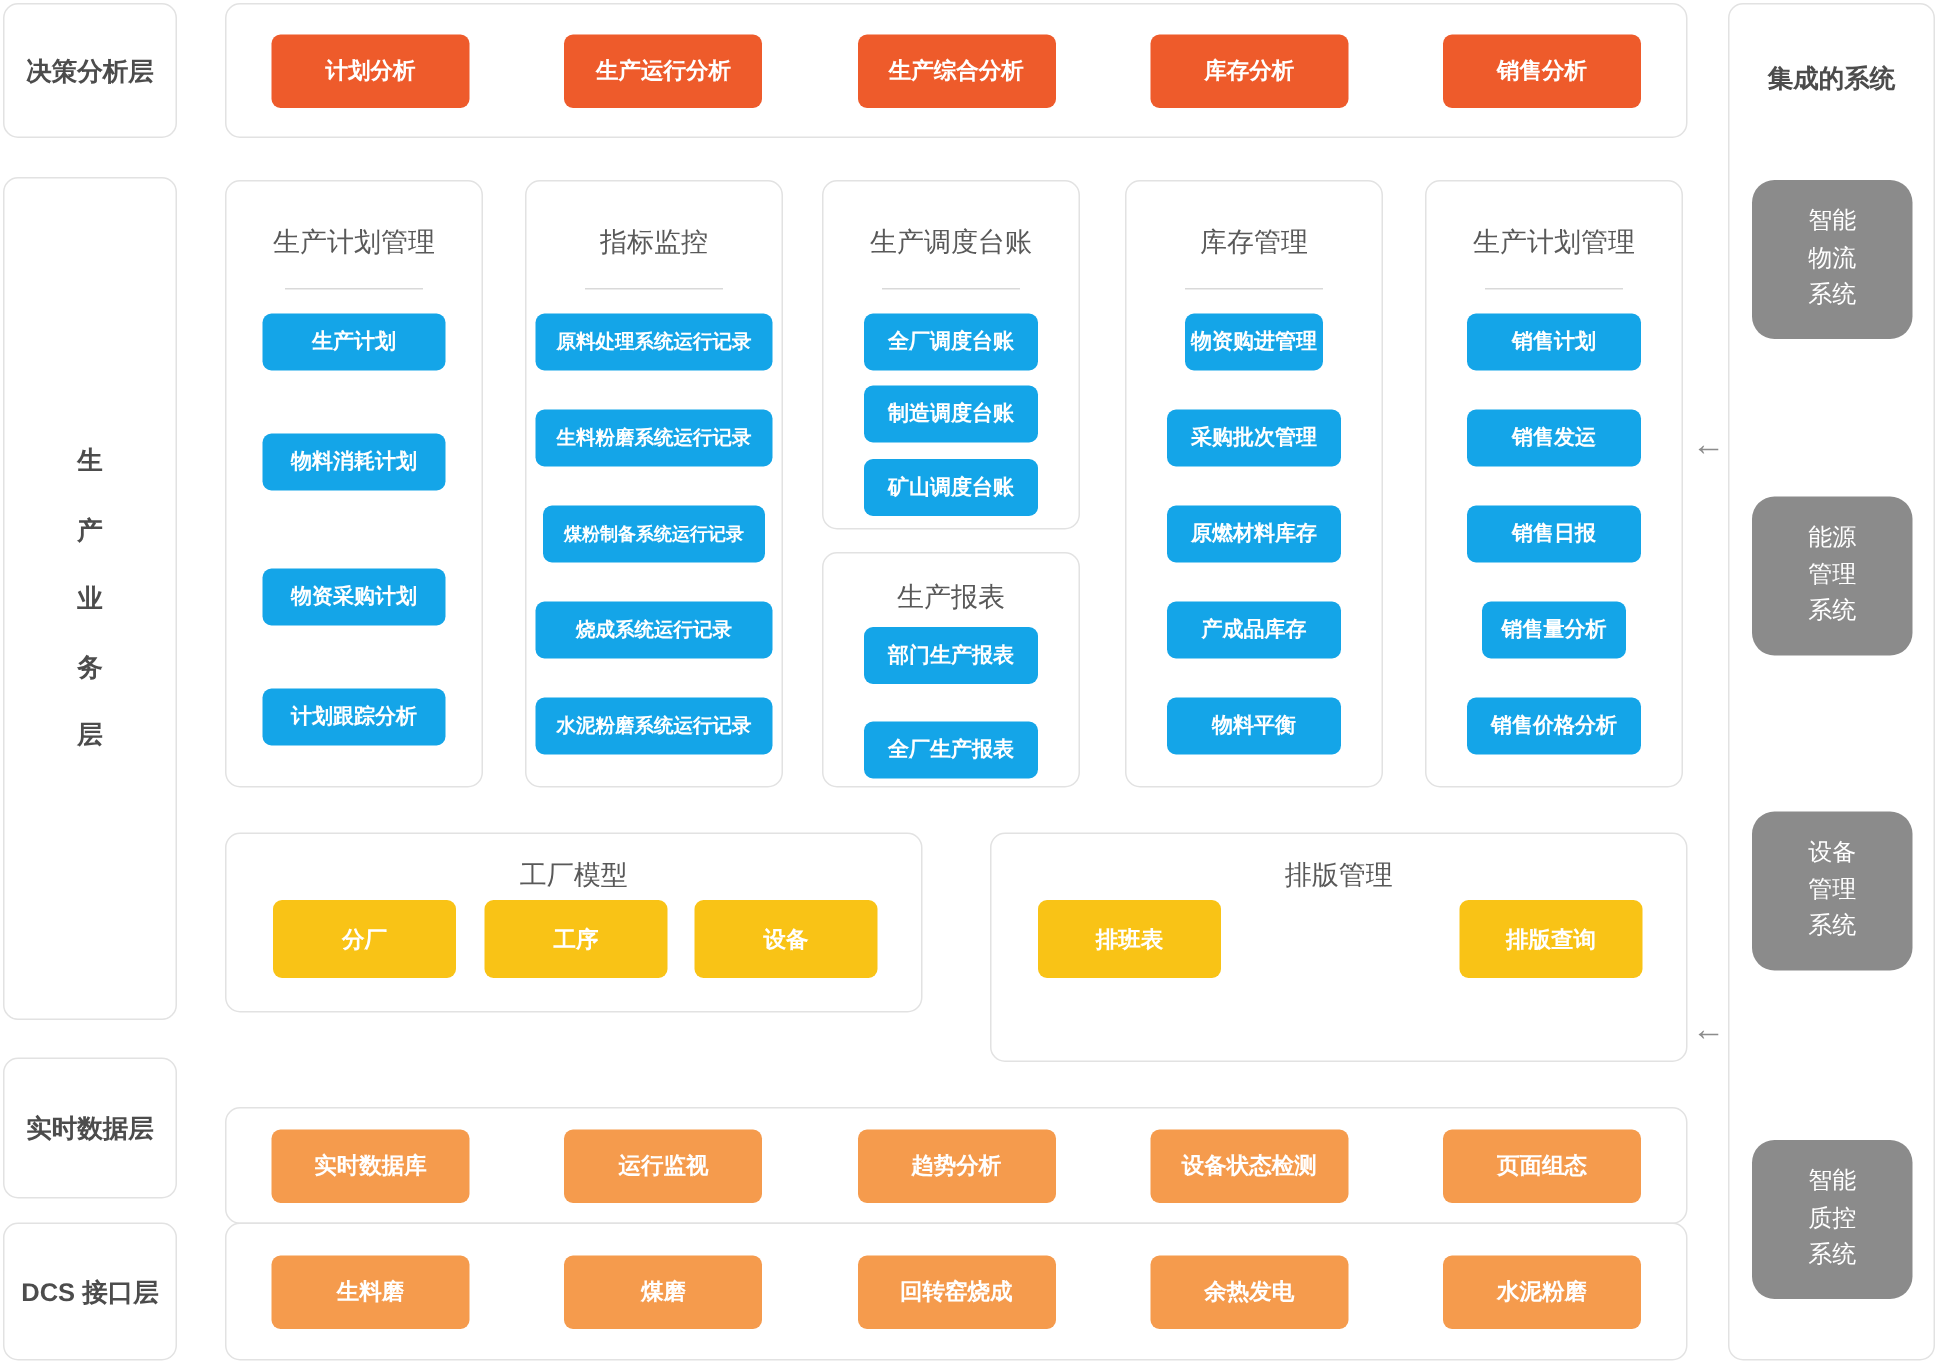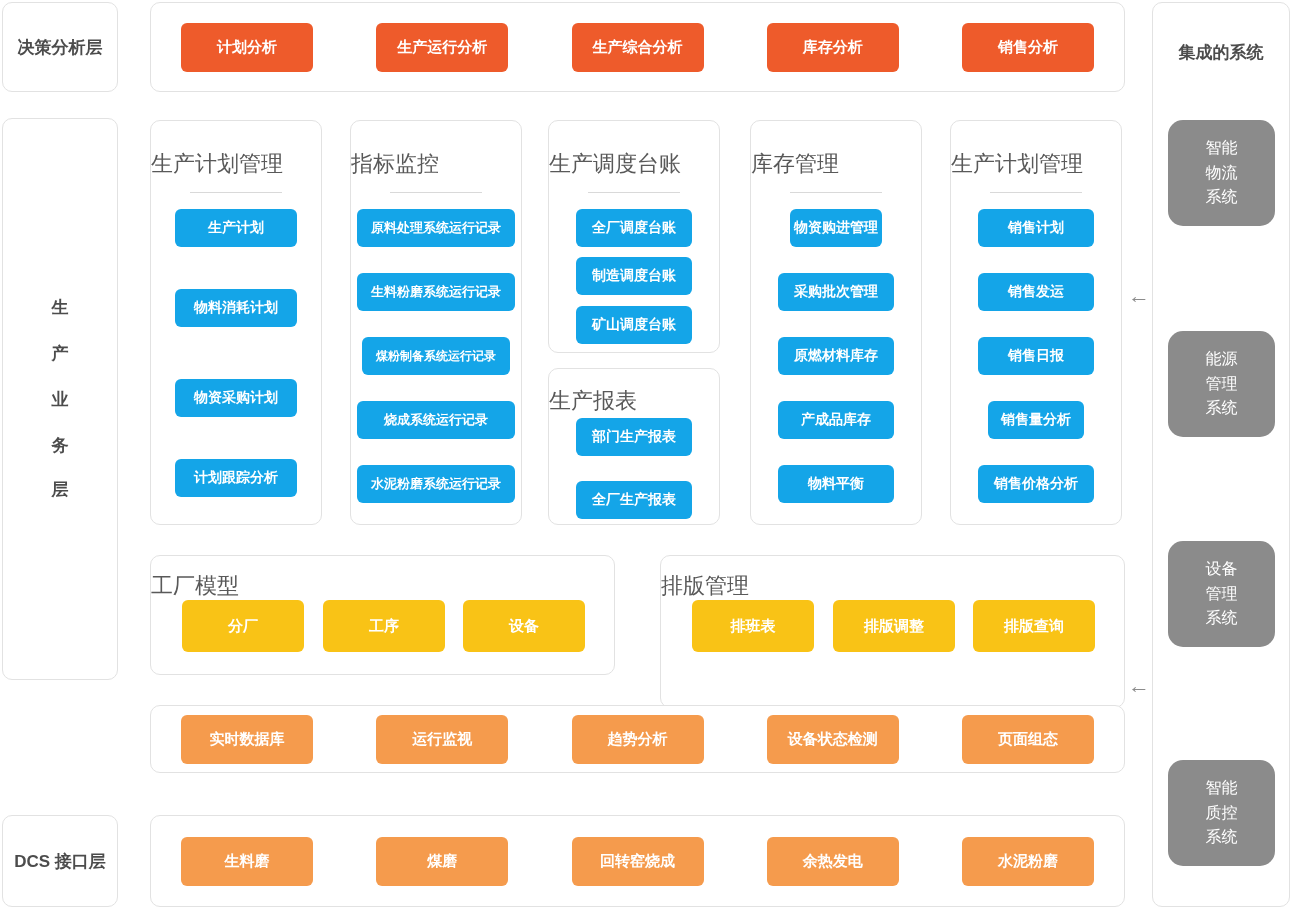--- a/index.html
+++ b/index.html
@@ -29,22 +29,22 @@
   .band{display:flex;align-items:center;justify-content:space-between;padding:0 30px;}
 
   .btn{display:flex;align-items:center;justify-content:center;color:#fff;
     font-weight:600;border-radius:6px;white-space:nowrap;cursor:pointer;}
   .btn.red{background:var(--c-red);width:132px;height:49px;font-size:15px;}
   .btn.orange{background:var(--c-orange);width:132px;height:49px;font-size:15px;}
   .btn.yellow{background:var(--c-yellow);position:absolute;width:122px;height:52px;font-size:15px;font-family:Liberation Serif, serif;}
   .btn.blue{background:var(--c-blue);position:absolute;left:50%;transform:translateX(-50%);
     height:38px;font-size:14px;}
 
-  .panel-title{position:absolute;top:28px;width:100%;text-align:left;
-    color:var(--c-header);font-size:22px;font-weight:500;}
+  .panel-title{position:absolute;top:28px;width:100%;text-align:center;
+    color:var(--c-header);font-size:18px;font-weight:500;}
   .panel-title.tight{top:17px;}
   .panel-title.section{top:15px;}
   .panel-divider{position:absolute;top:71px;left:50%;transform:translateX(-50%);
     width:92px;height:1px;background:var(--c-divider);}
 
   .sidebar-title{margin-top:38px;text-align:center;color:var(--c-text);
     font-size:17px;font-weight:bold;}
   .sysbox{position:absolute;left:15px;width:107px;height:106px;border-radius:15px;
     background:var(--c-gray);color:#fff;font-size:16px;line-height:1.55;
     display:flex;align-items:center;justify-content:center;text-align:left;
@@ -56,20 +56,23 @@
 </head>
 <body>
 
 <div class="canvas">
 
   <div class="box label-box" style="left:2px;top:2px;width:116px;height:90px">
     <span>决策分析层</span>
   </div>
   <div class="box" style="left:2px;top:118px;width:116px;height:562px;display:flex;align-items:center;justify-content:center">
     <span class="vertical-text">生产业务层</span>
+  </div>
+  <div class="box label-box" style="left:2px;top:705px;width:116px;height:94px">
+    <span>实时数据层</span>
   </div>
   <div class="box label-box" style="left:2px;top:815px;width:116px;height:92px">
     <span>DCS 接口层</span>
   </div>
 
   <div class="box band" style="left:150px;top:2px;width:975px;height:90px">
     <div class="btn red">计划分析</div>
     <div class="btn red">生产运行分析</div>
     <div class="btn red">生产综合分析</div>
     <div class="btn red">库存分析</div>
@@ -132,25 +135,24 @@
   <div class="box" style="left:150px;top:555px;width:465px;height:120px">
     <div class="panel-title section">工厂模型</div>
     <div class="btn yellow" style="left:31px;top:44px">分厂</div>
     <div class="btn yellow" style="left:172px;top:44px">工序</div>
     <div class="btn yellow" style="left:312px;top:44px">设备</div>
   </div>
 
   <div class="box" style="left:660px;top:555px;width:465px;height:153px">
     <div class="panel-title section">排版管理</div>
     <div class="btn yellow" style="left:31px;top:44px">排班表</div>
-    <div class="btn yellow" style="left:172px;top:44px">排版调整</div>
     <div class="btn yellow" style="left:312px;top:44px">排版查询</div>
   </div>
 
-  <div class="box band" style="left:150px;top:705px;width:975px;height:68px">
+  <div class="box band" style="left:150px;top:738px;width:975px;height:78px">
     <div class="btn orange">实时数据库</div>
     <div class="btn orange">运行监视</div>
     <div class="btn orange">趋势分析</div>
     <div class="btn orange">设备状态检测</div>
     <div class="btn orange">页面组态</div>
   </div>
 
   <div class="box band" style="left:150px;top:815px;width:975px;height:92px">
     <div class="btn orange">生料磨</div>
     <div class="btn orange">煤磨</div>

